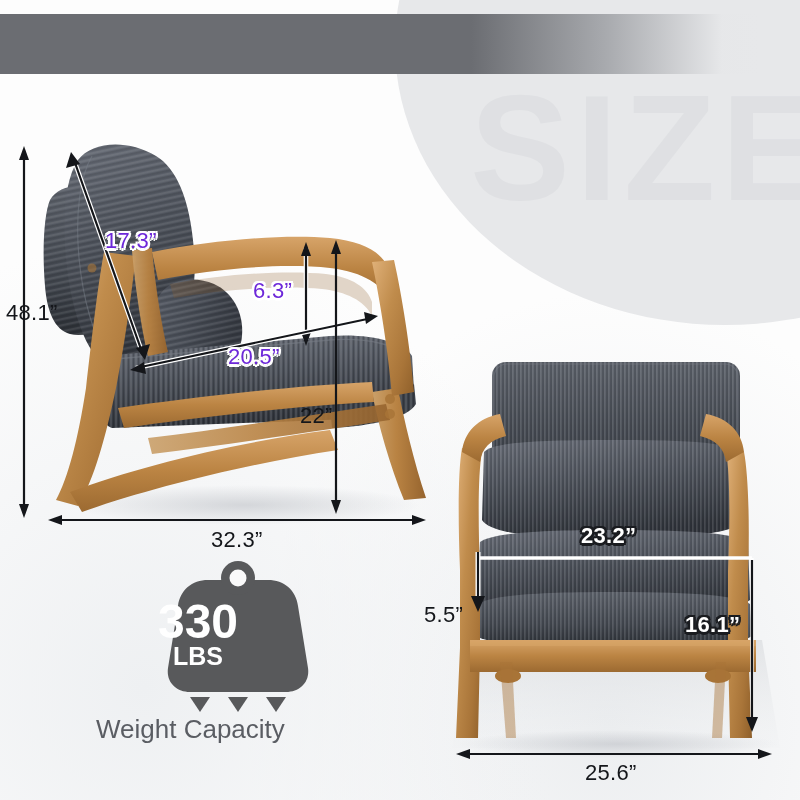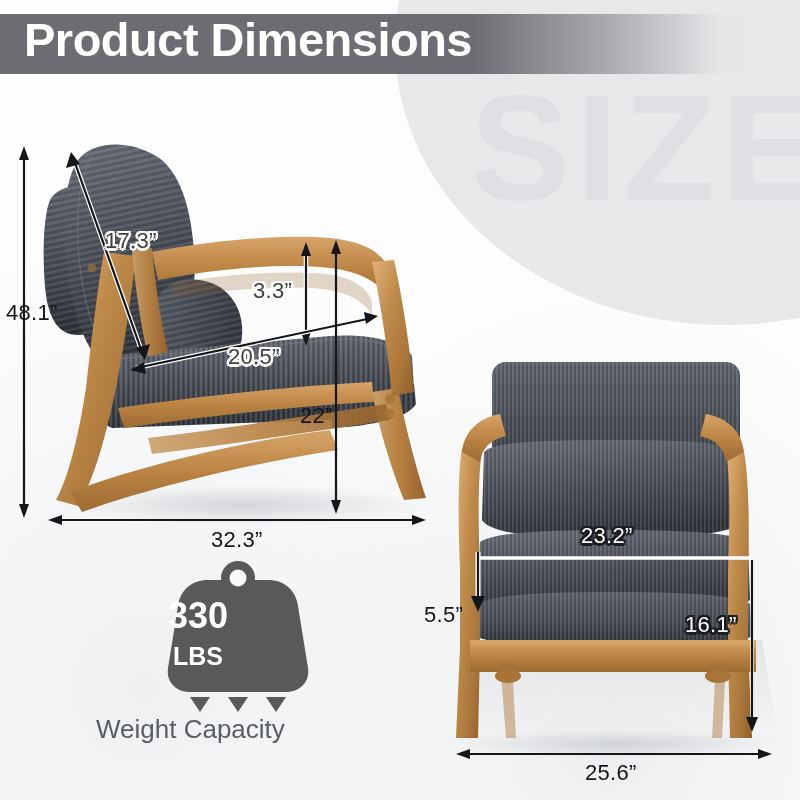--- a/index.html
+++ b/index.html
@@ -43,39 +43,39 @@
     font-family:"Liberation Sans",sans-serif;
   }
 
   
   .dim{
     position:absolute; color:#14161a; font-size:22px; font-weight:500;
     white-space:nowrap; font-family:"Liberation Sans",sans-serif;
     letter-spacing:0.3px;
   }
   .dim.halo{
-    color:#404040;
+    color:#6d28d9;
     text-shadow:
       -2px -2px 0 #fff, 2px -2px 0 #fff, -2px 2px 0 #fff, 2px 2px 0 #fff,
       -2.5px 0 0 #fff, 2.5px 0 0 #fff, 0 -2.5px 0 #fff, 0 2.5px 0 #fff;
   }
   .dim.white{
-    color:#ffffff; font-weight:normal;
+    color:#ffffff; font-weight:bold;
     text-shadow:
       -2px -2px 0 #1a1c20, 2px -2px 0 #1a1c20, -2px 2px 0 #1a1c20, 2px 2px 0 #1a1c20,
       -2.5px 0 0 #1a1c20, 2.5px 0 0 #1a1c20, 0 -2.5px 0 #1a1c20, 0 2.5px 0 #1a1c20;
   }
 
   svg.overlay{position:absolute;left:0;top:0;width:800px;height:800px;pointer-events:none;}
 
   
   .weight-wrap{position:absolute; left:110px; top:566px; width:260px; height:190px;}
   .weight-num{
     position:absolute; left:0; top:32px; width:176px; text-align:center;
-    font-size:36px; font-weight:bold; color:#ffffff; line-height:1;
+    font-size:48px; font-weight:bold; color:#ffffff; line-height:1;
     font-family:"Liberation Sans",sans-serif;
   }
   .weight-unit{
     position:absolute; left:0; top:78px; width:176px; text-align:center;
     font-size:25px; font-weight:bold; color:#ffffff; line-height:1;
     font-family:"Liberation Sans",sans-serif;
   }
   .weight-label{
     position:absolute; left:-14px; top:148px; width:258px; text-align:left;
     font-size:26px; color:#5a5d63; font-family:"Liberation Sans",sans-serif;
@@ -84,21 +84,20 @@
 </head>
 <body>
 
 <div id="stage">
 
   <div class="bg-soft"></div>
   <div class="bg-circle"></div>
   <div class="watermark">SIZE</div>
 
   <div class="banner"></div>
-  <div class="banner-title">Product Dimensions</div>
 
   <svg class="overlay" viewBox="0 0 800 800" xmlns="http://www.w3.org/2000/svg">
     <defs>
 
       <linearGradient id="woodA" x1="0" y1="0" x2="1" y2="1">
         <stop offset="0%" stop-color="#e0b179"></stop>
         <stop offset="38%" stop-color="#c08c4c"></stop>
         <stop offset="75%" stop-color="#a97539"></stop>
         <stop offset="100%" stop-color="#8e5f2a"></stop>
       </linearGradient>
@@ -295,21 +294,21 @@
       <path d="M190,697 L210,697 L200,712 Z" fill="#58595b"></path>
       <path d="M228,697 L248,697 L238,712 Z" fill="#58595b"></path>
       <path d="M266,697 L286,697 L276,712 Z" fill="#58595b"></path>
     </g>
   </svg>
 
   <div class="dim" style="left:6px; top:300px;">48.1”</div>
 
   <div class="dim halo" style="left:105px; top:228px;">17.3”</div>
 
-  <div class="dim halo" style="left:253px; top:278px;">3.3”</div>
+  <div class="dim halo" style="left:253px; top:278px;">6.3”</div>
 
   <div class="dim halo" style="left:228px; top:344px;">20.5”</div>
 
   <div class="dim" style="left:300px; top:403px;">22”</div>
 
   <div class="dim" style="left:211px; top:527px;">32.3”</div>
 
   <div class="dim white" style="left:581px; top:523px;">23.2”</div>
 
   <div class="dim" style="left:424px; top:573px;margin-top:29px;">5.5”</div>

